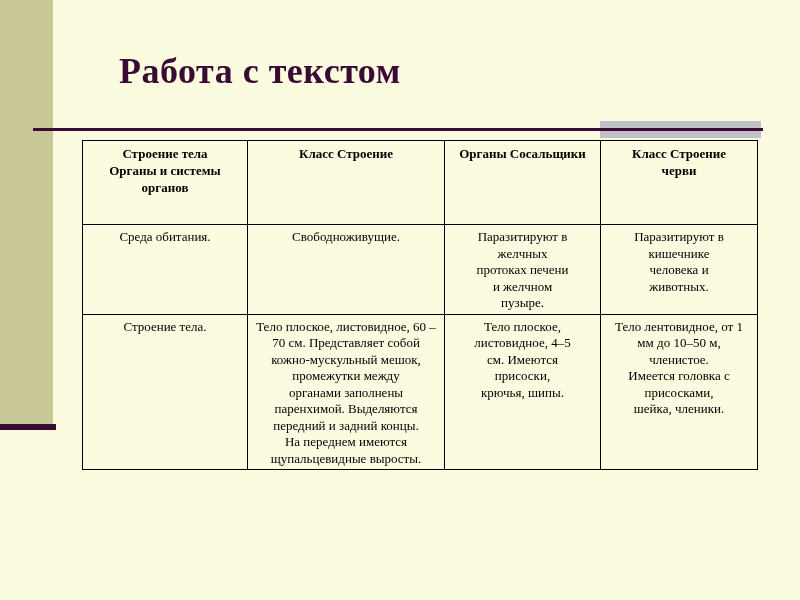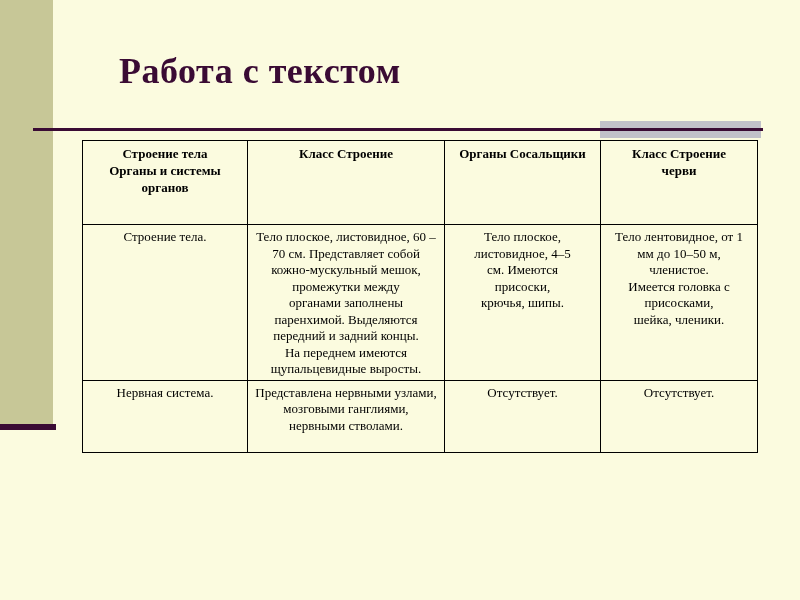--- a/index.html
+++ b/index.html
@@ -82,20 +82,33 @@
     <tbody>
         <tr class="hrow">
       <th>Строение тела
 Органы и системы
 органов</th>
       <th>Класс Строение</th>
       <th>Органы Сосальщики</th>
       <th>Класс Строение
 черви</th>
     </tr>
+    <tr class="r0">
+      <td>Среда обитания.</td>
+      <td>Свободноживущие.</td>
+      <td>Паразитируют в
+желчных
+протоках печени
+и желчном
+пузыре.</td>
+      <td>Паразитируют в
+кишечнике
+человека и
+животных.</td>
+    </tr>
     <tr class="r1">
       <td>Строение тела.</td>
       <td>Тело плоское, листовидное, 60 –
 70 см. Представляет собой
 кожно-мускульный мешок,
 промежутки между
 органами заполнены
 паренхимой. Выделяются
 передний и задний концы.
 На переднем имеются
@@ -105,23 +118,15 @@
 см. Имеются
 присоски,
 крючья, шипы.</td>
       <td>Тело лентовидное, от 1
 мм до 10–50 м,
 членистое.
 Имеется головка с
 присосками,
 шейка, членики.</td>
     </tr>
-    <tr class="r2">
-      <td>Нервная система.</td>
-      <td>Представлена нервными узлами,
-мозговыми ганглиями,
-нервными стволами.</td>
-      <td>Отсутствует.</td>
-      <td>Отсутствует.</td>
-    </tr>
   </tbody>
     </table>
 </div>
 
 </body></html>

